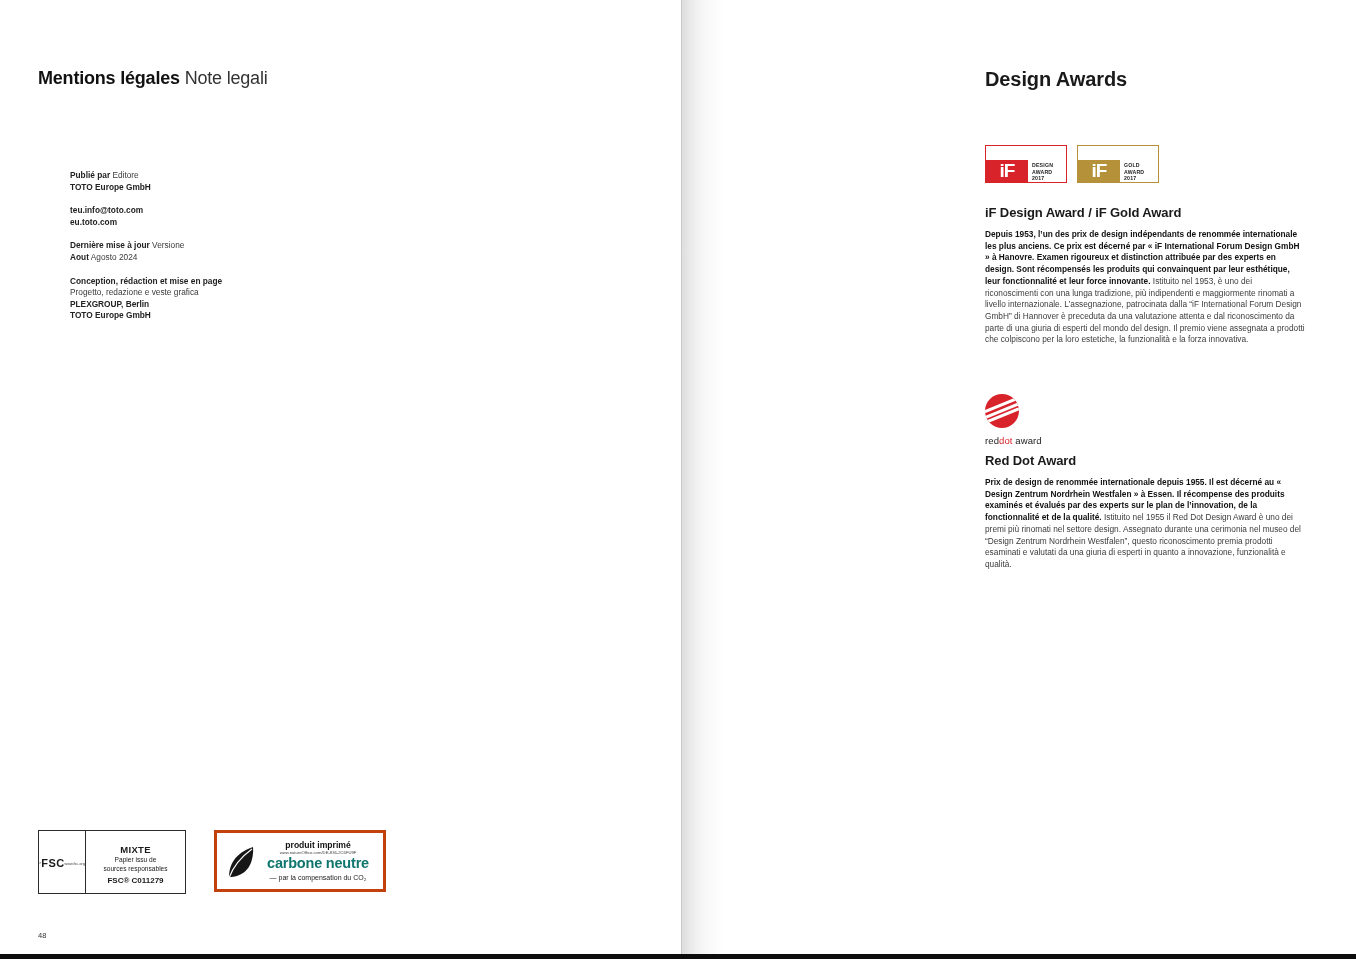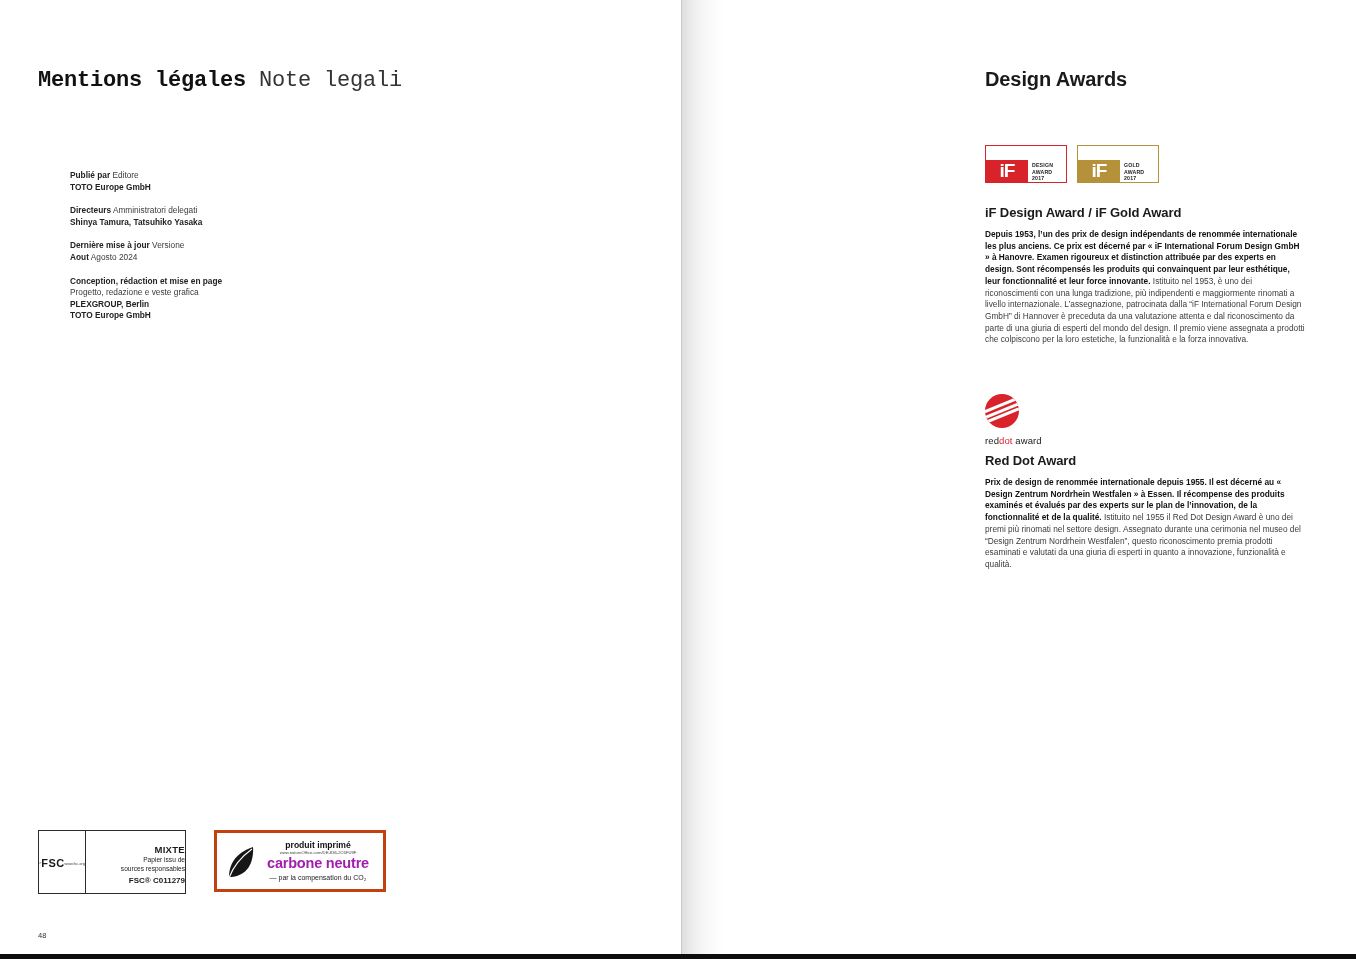--- a/index.html
+++ b/index.html
@@ -57,24 +57,23 @@
     width: 100%;
     height: 5px;
     background: #0d0d0d;
   }
 
   
   .legal-title {
     position: absolute;
     left: 38px;
     top: 68px;
-    font-size: 22px;
+    font-size: 18px;
     letter-spacing: -0.2px;
     white-space: nowrap;
-    font-family: Liberation Mono, monospace;
   }
   .legal-title .fr {
     font-weight: bold;
     color: #111;
   }
   .legal-title .it {
     font-weight: normal;
     color: #333;
   }
 
@@ -131,21 +130,21 @@
   }
   .fsc-url {
     font-size: 3.6px;
     letter-spacing: 0.1px;
     color: #333;
     margin-top: 1px;
   }
   .fsc-right {
     flex: 1;
     border-left: 1px solid #2b2b2b;
-    text-align: right;
+    text-align: center;
     padding-top: 5px;
     display: flex;
     flex-direction: column;
     justify-content: center;
     gap: 1px;
   }
   .fsc-mixte { font-size: 9.5px; font-weight: bold; letter-spacing: 0.3px; }
   .fsc-sub { font-size: 6.6px; line-height: 8px; color: #1a1a1a; }
   .fsc-code { font-size: 8px; font-weight: bold; margin-top: 2px; }
 
@@ -165,21 +164,21 @@
     flex: 0 0 36px;
     position: relative;
   }
   .carbon-text {
     flex: 1;
     text-align: center;
     line-height: 1.05;
   }
   .c-top { font-size: 8.6px; font-weight: bold; color: #111; }
   .c-url { font-size: 4.2px; color: #444; letter-spacing: 0; margin: 1px 0 1px; }
-  .c-main { font-size: 14.5px; font-weight: bold; letter-spacing: -0.2px; color: #a21caf; }
+  .c-main { font-size: 14.5px; font-weight: bold; letter-spacing: -0.2px; color: #0f766e; }
   .c-bottom { font-size: 7px; color: #222; margin-top: 2px; }
 
   .folio {
     position: absolute;
     left: 38px;
     bottom: 19px;
     font-size: 7.5px;
     color: #333;
   }
 
@@ -312,26 +311,25 @@
     </div>
 
     <div class="legal-body">
 
       <div class="blk">
         <span class="line"><span class="b">Publié par</span>
         <span class="n">Editore</span></span>
         <span class="line b">TOTO Europe GmbH</span>
       </div>
 
-
       <div class="blk">
-        <span class="line"><span class="b">Directeurs</span>
-        <span class="n">Amministratori delegati</span></span>
-        <span class="line b">Shinya Tamura, Tatsuhiko Yasaka</span>
-      </div>
+        <span class="line b">teu.info@toto.com</span>
+        <span class="line b">eu.toto.com</span>
+      </div>
+
 
 
       <div class="blk">
         <span class="line"><span class="b">Dernière mise à jour</span>
         <span class="n">Versione</span></span>
         <span class="line"><span class="b">Aout</span>
         <span class="n">Agosto 2024</span></span>
       </div>
 
       <div class="blk">

